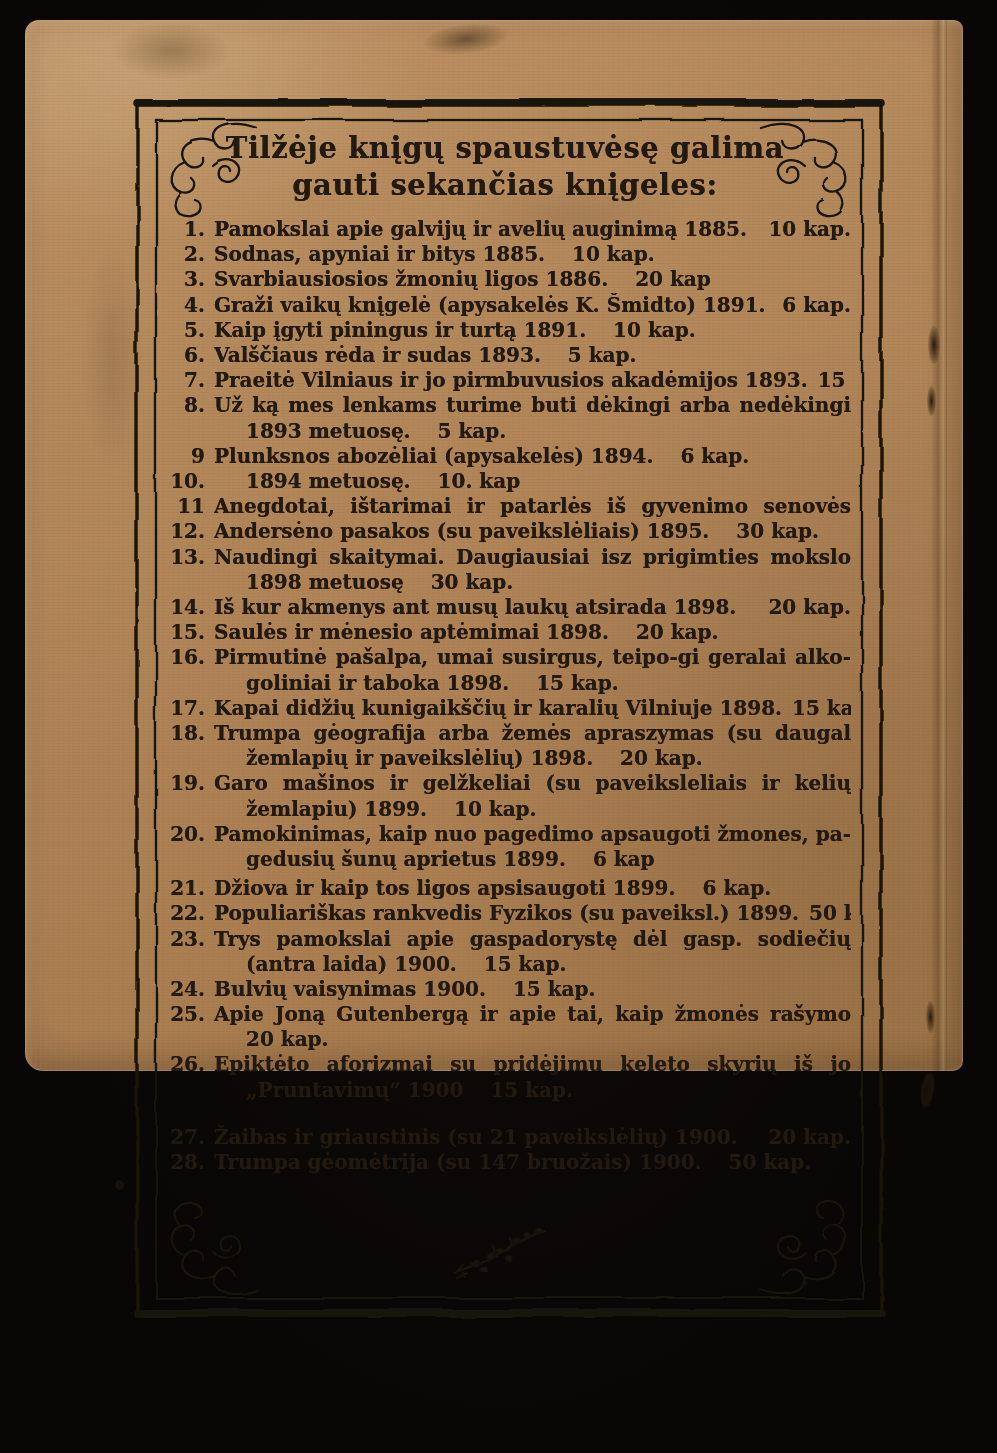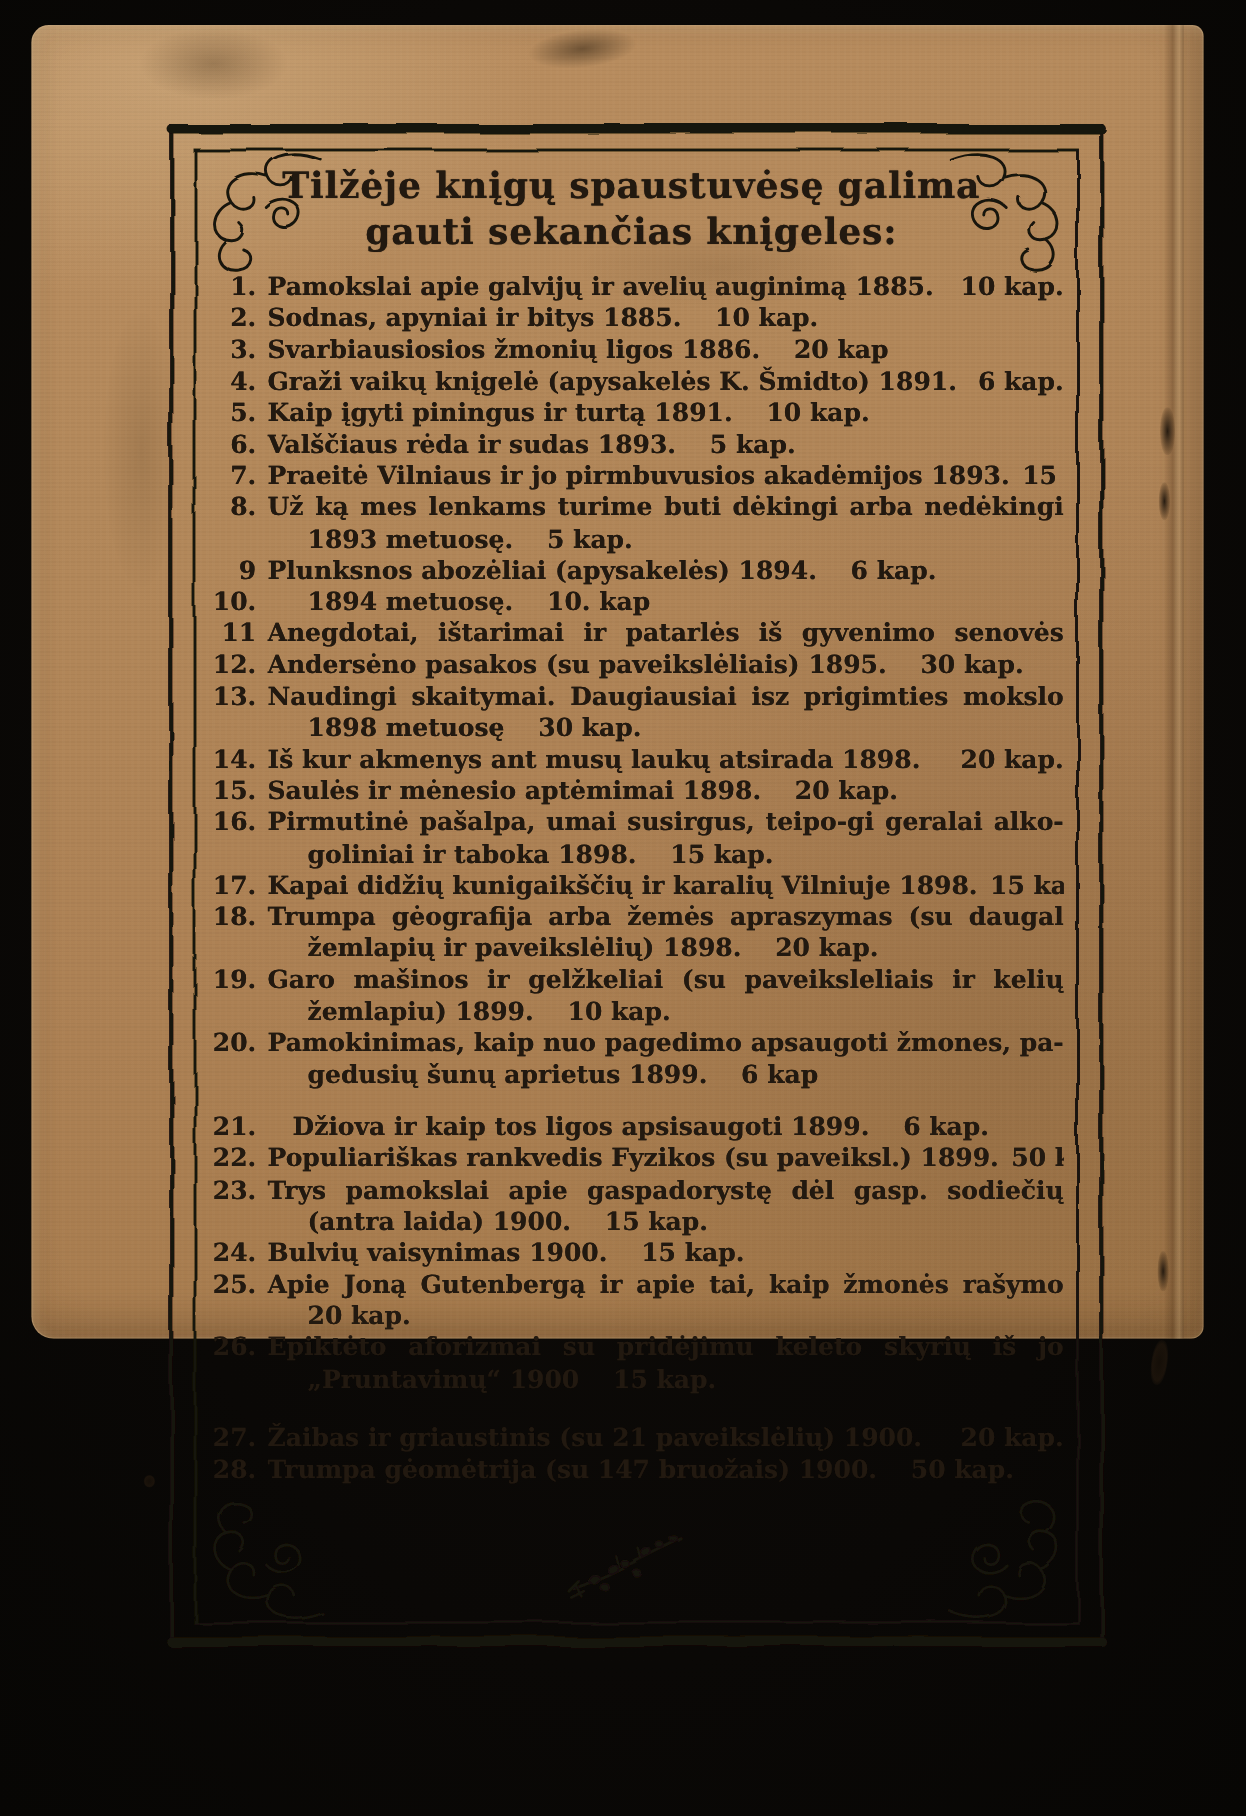--- a/index.html
+++ b/index.html
@@ -46,21 +46,21 @@
   svg.frame{position:absolute;left:0;top:0;width:938px;height:1392px;pointer-events:none;}
 
   .content{position:absolute;left:134px;top:110px;width:692px;color:#221910;}
   .title{
     text-align:center;font-weight:bold;font-size:29px;line-height:37px;
     letter-spacing:0.6px;margin:0 0 13px 0;
     text-shadow:0 0 0.6px rgba(30,20,10,0.9);
   }
   .list{font-size:20px;font-weight:bold;text-shadow:0 0 0.5px rgba(30,20,10,0.85);}
   .item{display:flex;align-items:flex-start;}
-  .item:nth-child(21){margin-top:17px;gap:20px;}
+  .item:nth-child(21){margin-top:4px;}
   .item:nth-child(27){margin-top:22px;align-items:center;}
   .num{flex:none;width:46px;text-align:right;margin-right:9px;line-height:25.2px;}
   .lines{flex:1;min-width:0;}
   .line{height:25.2px;line-height:25.2px;overflow:hidden;white-space:nowrap;}
   .line.indent{padding-left:32px;}
   .line.justify{text-align:justify;text-align-last:justify;white-space:normal;}
   .line.flush{display:flex;justify-content:space-between;gap:10px;}
   .line.flush .p{flex:none;}
   .p.inline-p{margin-left:1.35em;}
 

